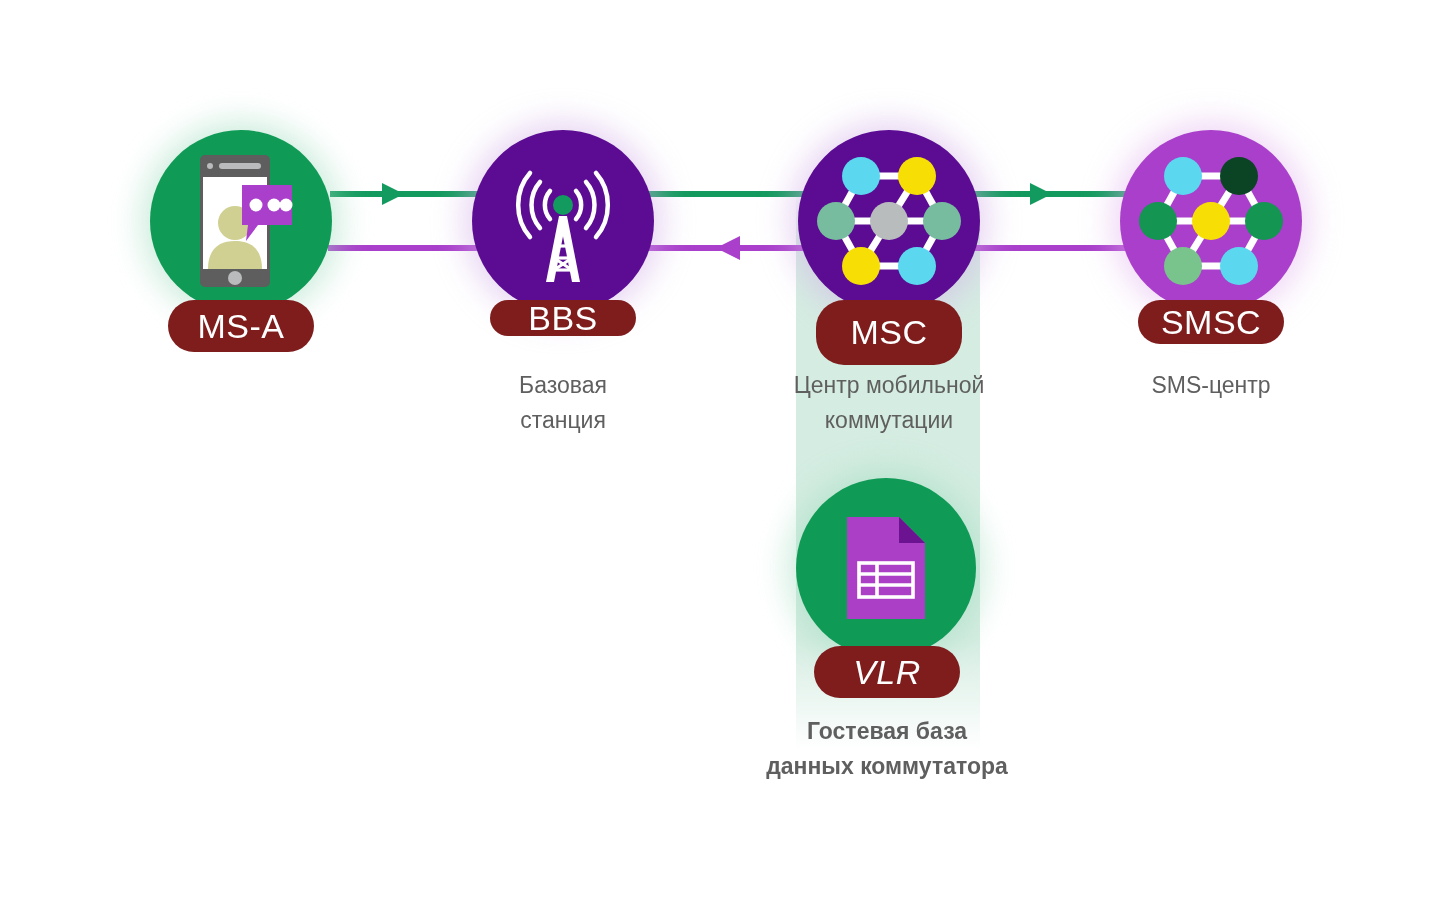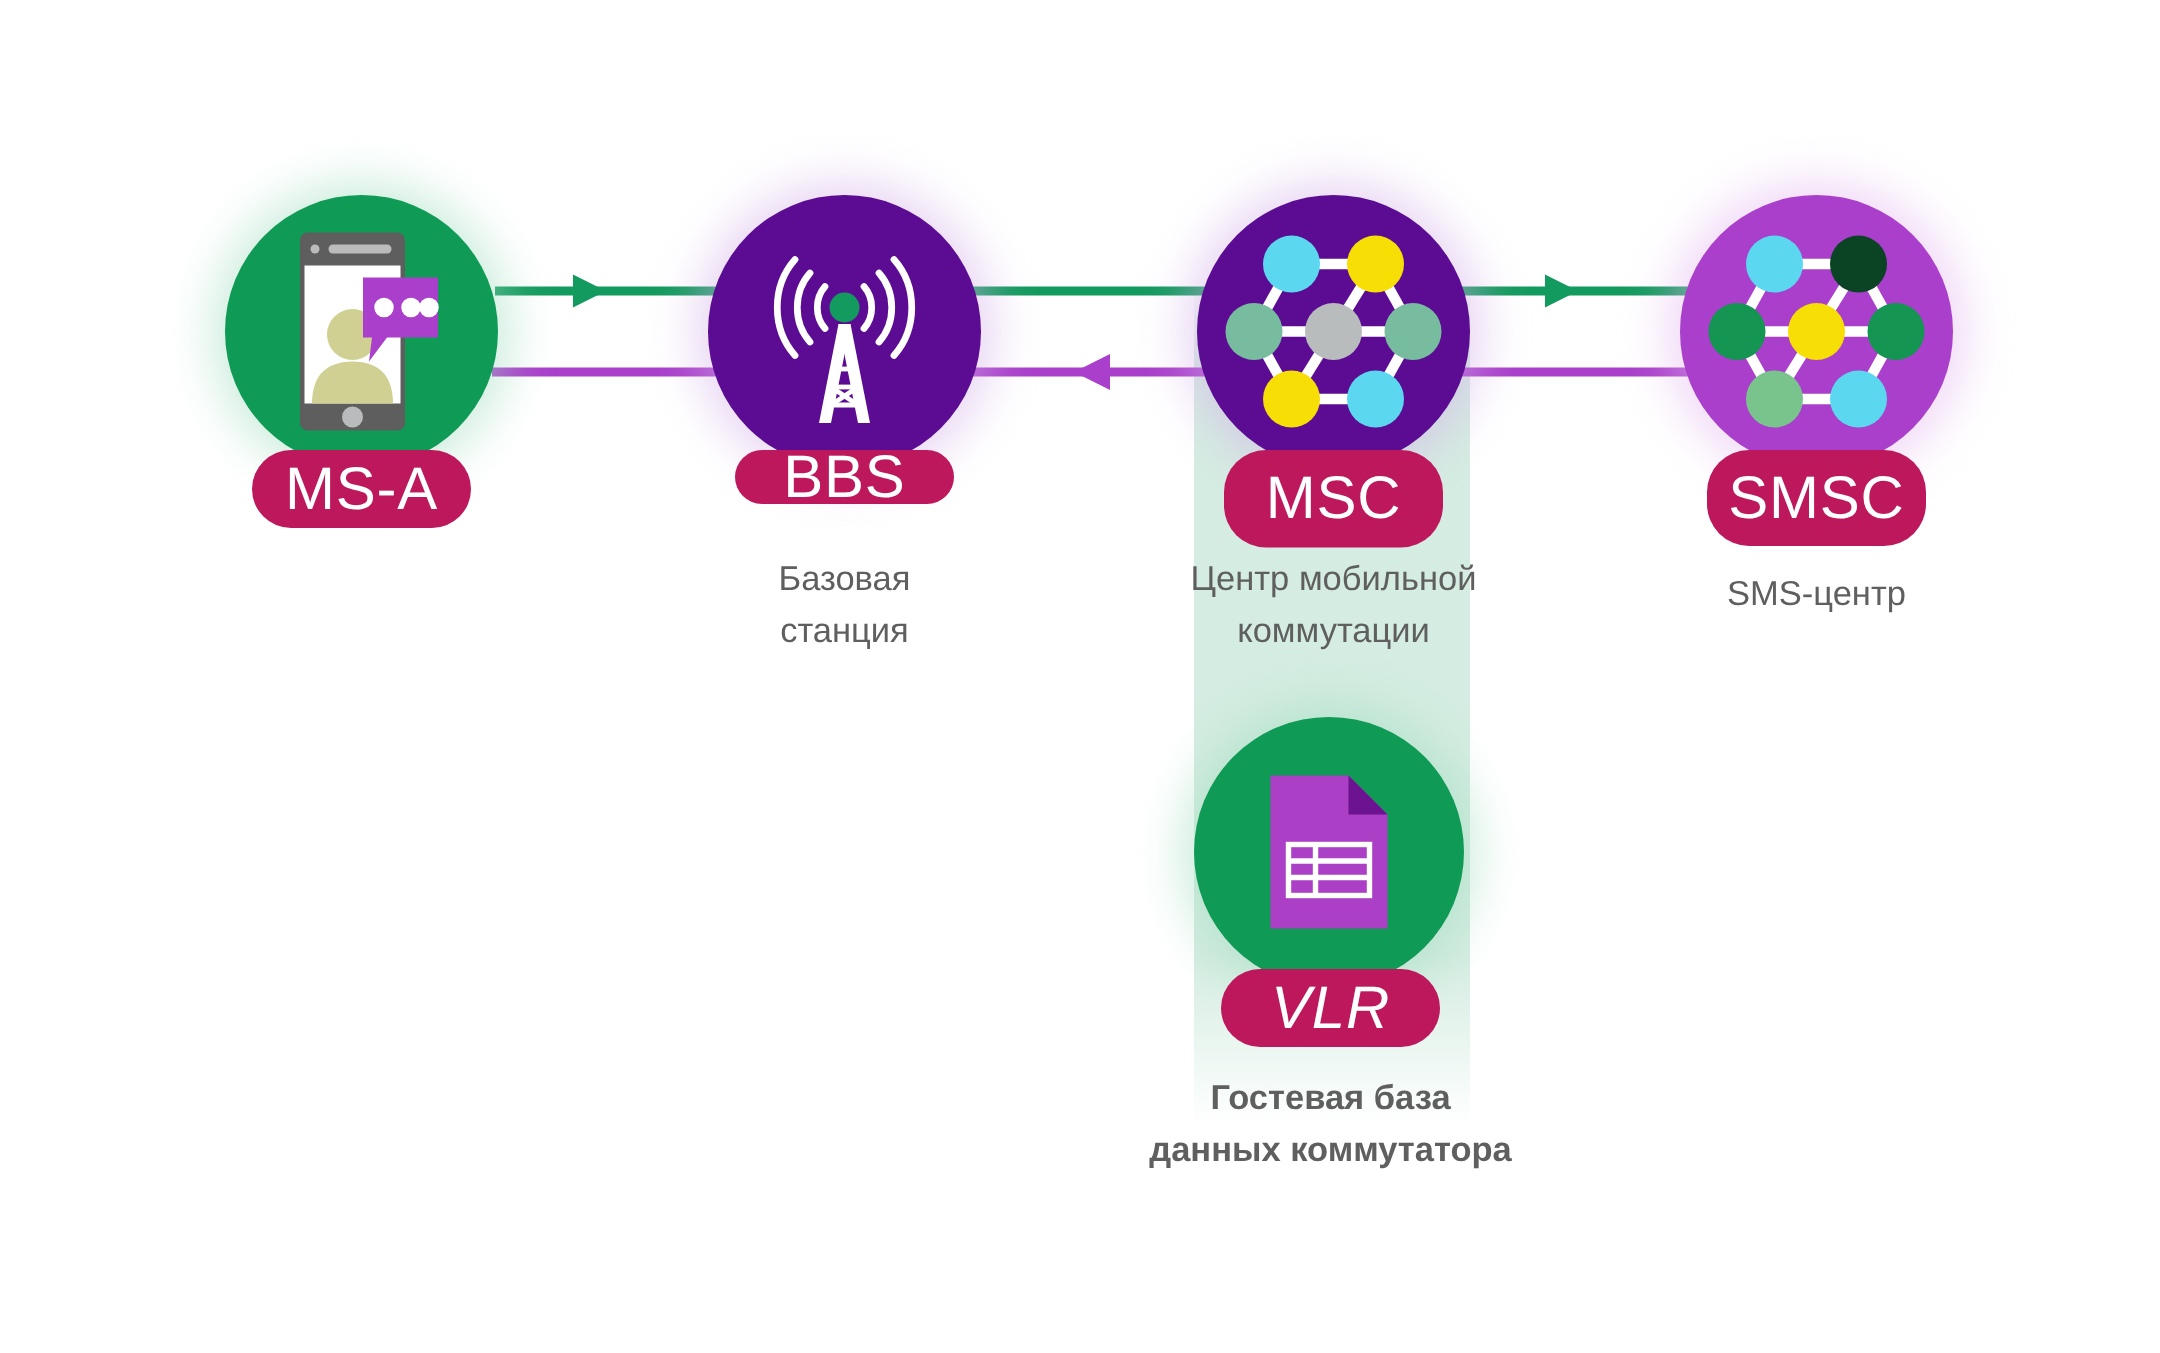--- a/index.html
+++ b/index.html
@@ -40,24 +40,24 @@
     position:absolute;border-radius:50%;
     filter:blur(16px);opacity:.55;z-index:4;
   }
   .circle{
     position:relative;border-radius:50%;
     display:flex;align-items:center;justify-content:center;
     z-index:6;
   }
   .pill{
     position:absolute;
-    background:#be185d;border-radius:28px;
+    background:#7f1d1d;border-radius:28px;
     color:#ffffff;
     display:flex;align-items:center;justify-content:center;
-    font-size:40px;letter-spacing:.5px;
+    font-size:34px;letter-spacing:.5px;
     z-index:8;
     white-space:nowrap;
   }
   .caption{
     position:absolute;
     color:#5F5F5F;
     font-size:23px;
     line-height:35px;
     text-align:center;
     white-space:pre-line;
@@ -190,24 +190,24 @@
         </g>
         <circle cx="45" cy="28" r="19" fill="#5BD8F0"></circle>
         <circle cx="101" cy="28" r="19" fill="#0A4424"></circle>
         <circle cx="20" cy="73" r="19" fill="#149552"></circle>
         <circle cx="126" cy="73" r="19" fill="#149552"></circle>
         <circle cx="73" cy="73" r="19" fill="#F7DF06"></circle>
         <circle cx="45" cy="118" r="19" fill="#79C48C"></circle>
         <circle cx="101" cy="118" r="19" fill="#5BD8F0"></circle>
       </svg>
     </div>
-    <div class="pill" style="left:18px;top:170px;width:146px;height:64px;">
+    <div class="pill" style="left:18px;top:170px;width:146px;height:44px;">
       <span>SMSC</span>
     </div>
-    <div class="caption" style="left:-59px;top:248px;width:300px;">SMS-центр</div>
+    <div class="caption" style="left:-59px;top:238px;width:300px;">SMS-центр</div>
   </div>
 
   <div class="glow" style="left:788px;top:470px;width:196px;height:196px;background:#9FDCBE;"></div>
   <div class="node" style="left:796px;top:478px;">
     <div class="circle" style="width:180px;height:180px;background:#0F9A56;">
       <svg width="90" height="110" viewBox="0 0 90 110">
         <path d="M6 4 L58 4 L84 30 L84 106 L6 106 Z" fill="#AB3FC5"></path>
         <path d="M58 4 L84 30 L58 30 Z" fill="#6B1391"></path>
         <g stroke="#FFFFFF" stroke-width="3.6" fill="none">
           <rect x="18" y="50" width="54" height="34"></rect>

